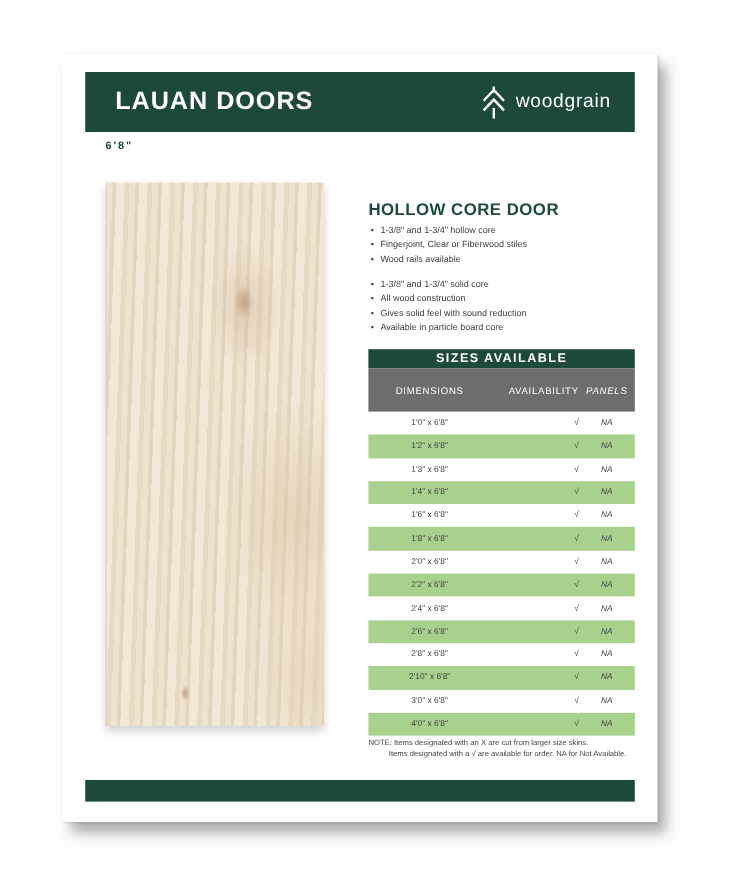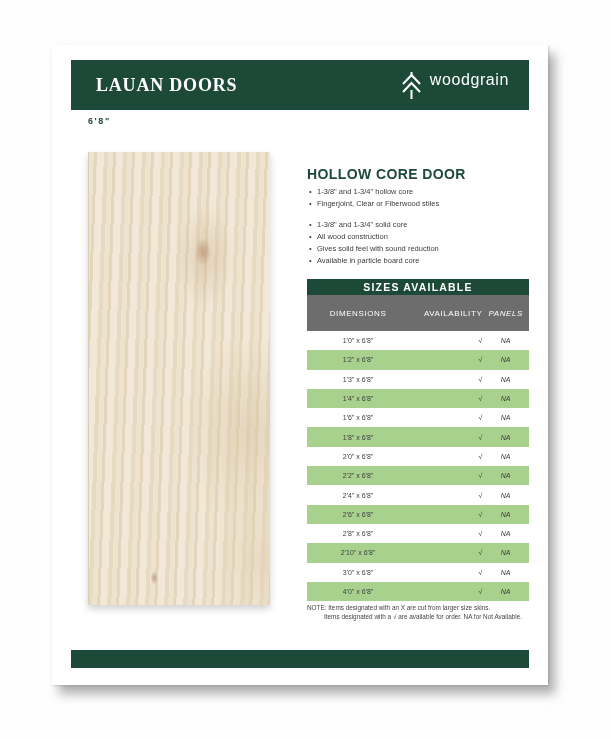--- a/index.html
+++ b/index.html
@@ -23,23 +23,23 @@
     box-shadow:7px 9px 10px rgba(110,110,110,.55), 1px 1px 2px rgba(150,150,150,.4);
   }
   
   .header-bar{
     position:absolute;left:19px;top:15px;width:458px;height:50px;
     background:var(--green);
     display:flex;align-items:center;justify-content:space-between;
     padding:0 20px 0 25px;
   }
   .title{
-    color:#fff;font-size:18px;font-weight:800;letter-spacing:.8px;font-family:Liberation Serif, serif;
-  }
-  .logo{display:flex;align-items:flex-start;gap:8px;}
+    color:#fff;font-size:21px;font-weight:800;letter-spacing:.8px;
+  }
+  .logo{display:flex;align-items:center;gap:8px;}
   .logo svg{display:block;}
   .logo-word{
     color:#fff;font-size:16px;font-weight:400;letter-spacing:.6px;
   }
   .subtitle{
     position:absolute;left:36px;top:71px;
     color:var(--green);font-size:9px;font-weight:800;letter-spacing:1.6px;
   }
   
   .door{
@@ -121,20 +121,21 @@
 
     <div class="door"></div>
 
     <div class="right-col">
 
       <div class="section">
         <div class="sec-heading">HOLLOW CORE DOOR</div>
         <ul class="bullets">
             <li>1-3/8" and 1-3/4" hollow core</li>
             <li>Fingerjoint, Clear or Fiberwood stiles</li>
+            <li>Wood rails available</li>
           </ul>
       </div>
 
       <div class="section">
         <ul class="bullets">
             <li>1-3/8" and 1-3/4" solid core</li>
             <li>All wood construction</li>
             <li>Gives solid feel with sound reduction</li>
             <li>Available in particle board core</li>
           </ul>

